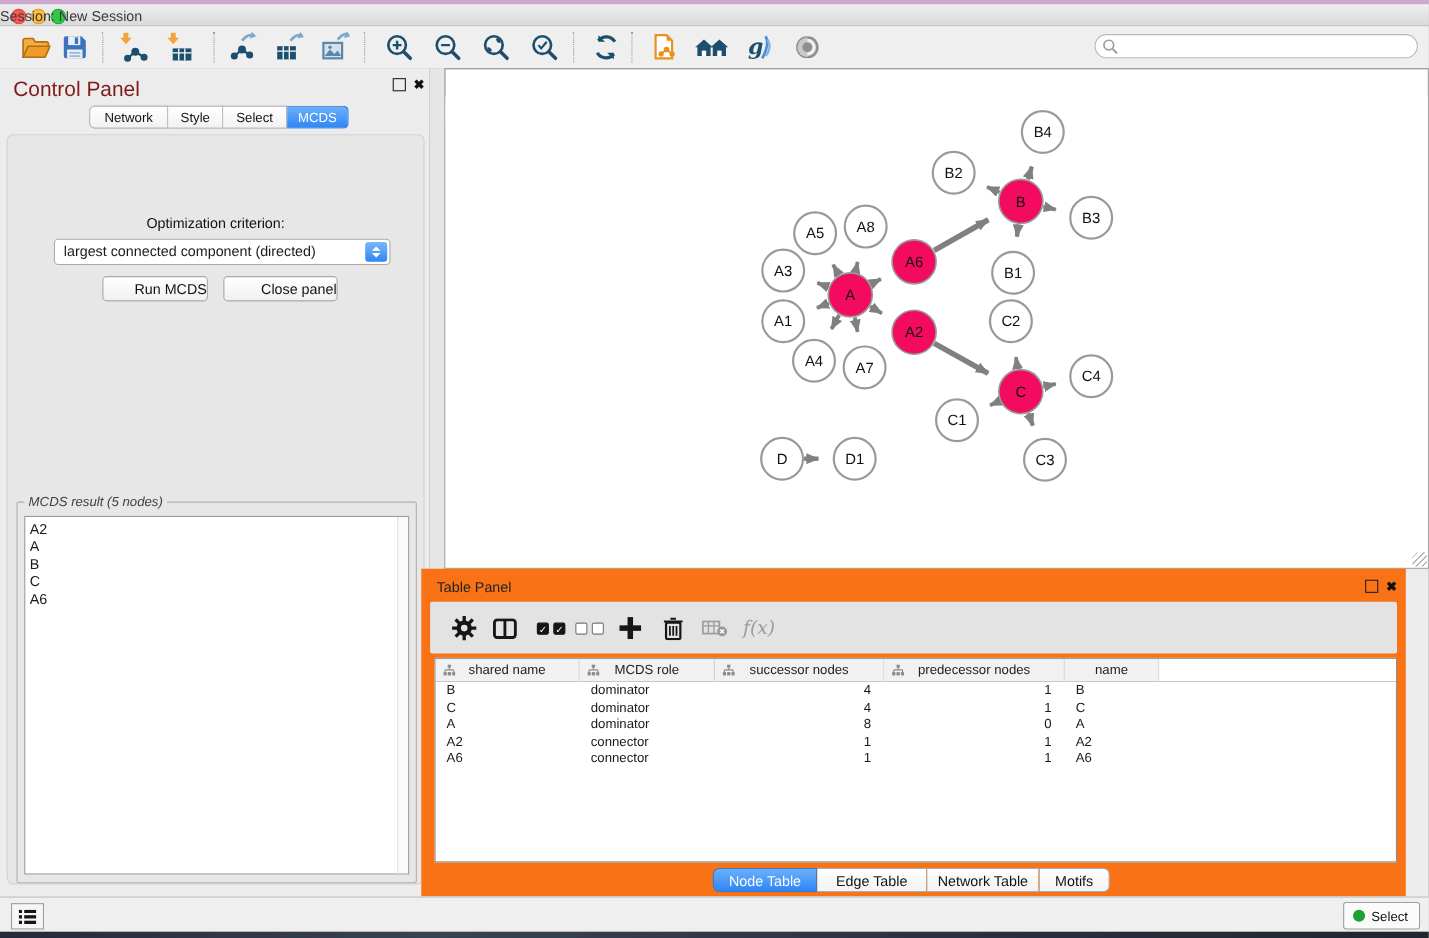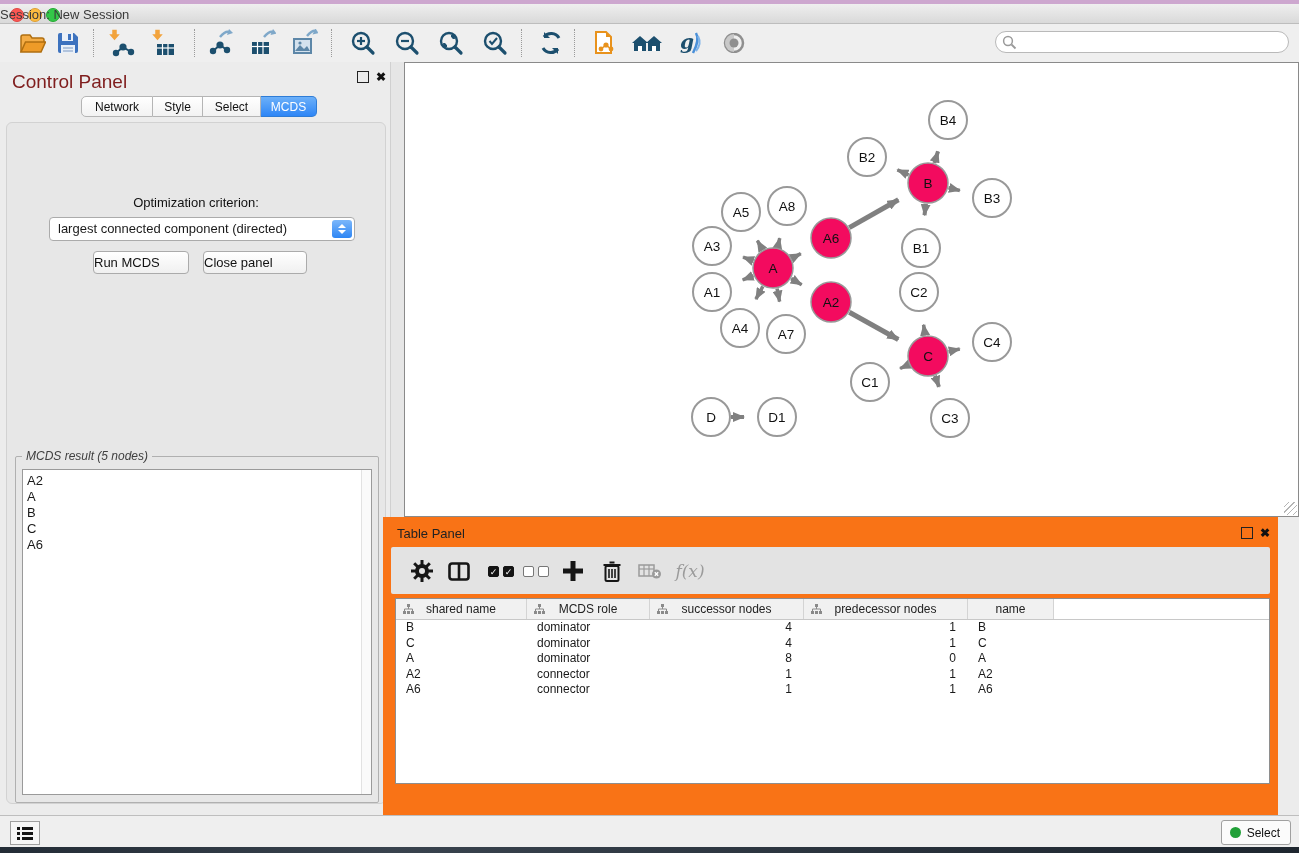--- a/index.html
+++ b/index.html
@@ -36,21 +36,21 @@
   .cp-card{position:absolute;left:6px;top:60px;width:378px;height:680px;background:#E7E7E7;border:1px solid #D2D2D2;border-radius:6px;}
   .opt-label{position:absolute;left:0;width:100%;top:72px;text-align:center;font-size:13px;color:#111;}
   .criterion{position:absolute;left:42px;top:94px;width:306px;height:24px;background:#fff;border:1px solid #ABABAB;
              border-radius:4px;box-sizing:border-box;font-size:13px;line-height:22px;padding-left:8px;cursor:pointer;}
   .crit-step{position:absolute;right:2px;top:2px;width:20px;height:18px;border-radius:3px;
              background:linear-gradient(#7CB7FA,#2E86F4);display:flex;flex-direction:column;align-items:center;justify-content:center;}
   .crit-step .ar{width:0;height:0;border-left:4px solid transparent;border-right:4px solid transparent;}
   .crit-step .up{border-bottom:4px solid #fff;margin-bottom:2px;}
   .crit-step .dn{border-top:4px solid #fff;}
   .cp-btn{position:absolute;top:128px;height:23px;background:linear-gradient(#fff,#F0F0F0);border:1px solid #ABABAB;
-          border-radius:4px;font-size:13px;line-height:21px;text-align:left;box-sizing:border-box;cursor:pointer;color:#111;}
+          border-radius:4px;font-size:13px;line-height:21px;text-align:right;box-sizing:border-box;cursor:pointer;color:#111;}
   .groupbox{position:absolute;left:8px;top:333px;width:362px;height:345px;border:1px solid #B0B0B0;border-radius:2px;}
   .groupbox .glabel{position:absolute;left:6px;top:-8px;background:#E7E7E7;padding:0 4px;font-size:12px;color:#404040;font-style:italic;}
   .listbox{position:absolute;left:6px;top:12px;width:348px;height:324px;background:#fff;border:1px solid #9a9a9a;overflow:hidden;}
   .listbox .sb{position:absolute;right:0;top:0;width:9px;height:100%;background:#FAFAFA;border-left:1px solid #E2E2E2;}
   .li{font-size:13px;line-height:16px;padding-left:4px;}
   
   .netwin{position:absolute;left:404px;top:62px;width:895px;height:455px;background:#fff;border:1px solid #8a8a8a;box-sizing:border-box;}
   .netwin .wtitle{position:absolute;left:0;top:0;width:100%;height:24px;background:linear-gradient(#EFEFEF,#D6D6D6);
                   border-bottom:1px solid #9E9E9E;box-sizing:border-box;margin-top:32px;}
   .netwin .wtitle .t{position:absolute;left:0;right:0;top:4px;text-align:center;font-size:13px;color:#222;}
@@ -516,20 +516,26 @@
           </div>
           <div class="trow">
             <div class="td" style="width: 131px; text-align: left; padding: 0px 0px 0px 10px;">A6</div>
             <div class="td" style="width: 123px; text-align: left; padding: 0px 0px 0px 10px;">connector</div>
             <div class="td" style="width: 154px; text-align: right; padding: 0px 12px 0px 0px;">1</div>
             <div class="td" style="width: 164px; text-align: right; padding: 0px 12px 0px 0px;">1</div>
             <div class="td" style="width: 86px; text-align: left; padding: 0px 0px 0px 10px;">A6</div>
           </div>
         </div>
     </div>
+    <div class="tp-tabs">
+      <div class="tp-tab active" style="width:95px">Node Table</div>
+      <div class="tp-tab" style="width:100px">Edge Table</div>
+      <div class="tp-tab" style="width:102px">Network Table</div>
+      <div class="tp-tab" style="width:64px">Motifs</div>
+    </div>
   </div>
 
   <div class="statusbar">
     <span class="listbtn">
       <svg width="16" height="13">
           <g fill="#161616">
             <rect x="0" y="0" width="3" height="3"></rect>
             <rect x="5" y="0" width="11" height="3"></rect>
             <rect x="0" y="5" width="3" height="3"></rect>
             <rect x="5" y="5" width="11" height="3"></rect>

